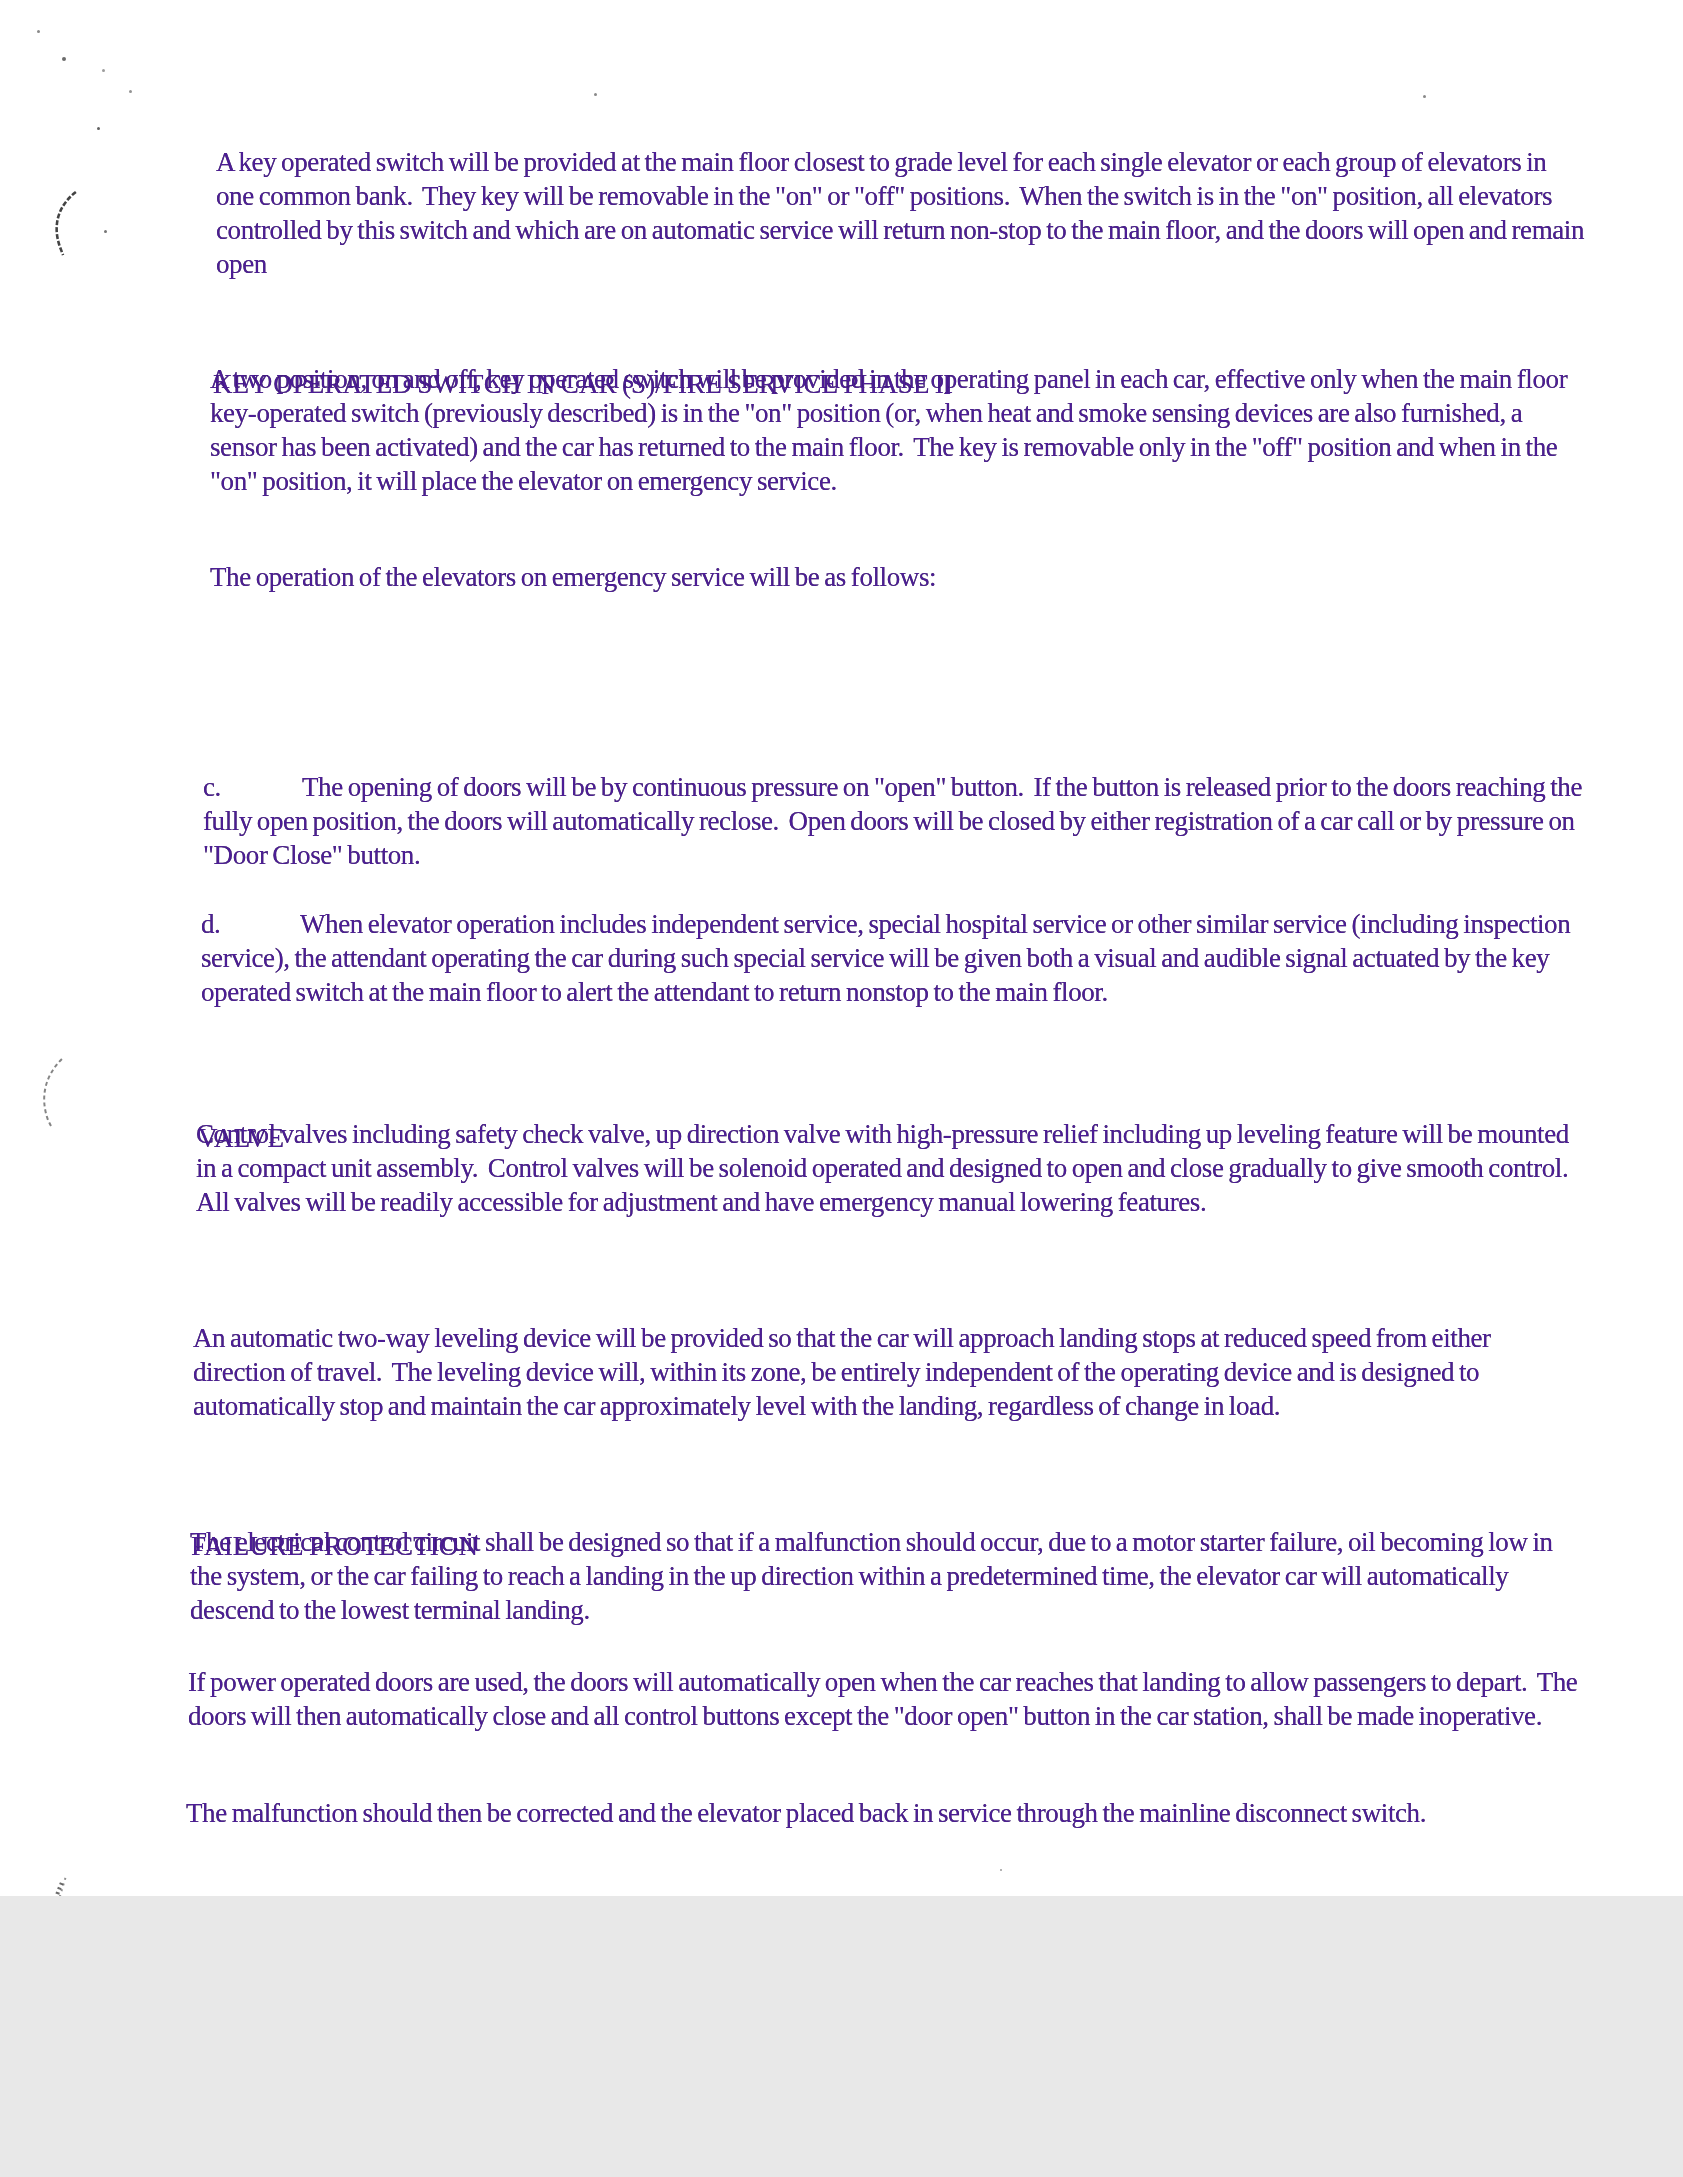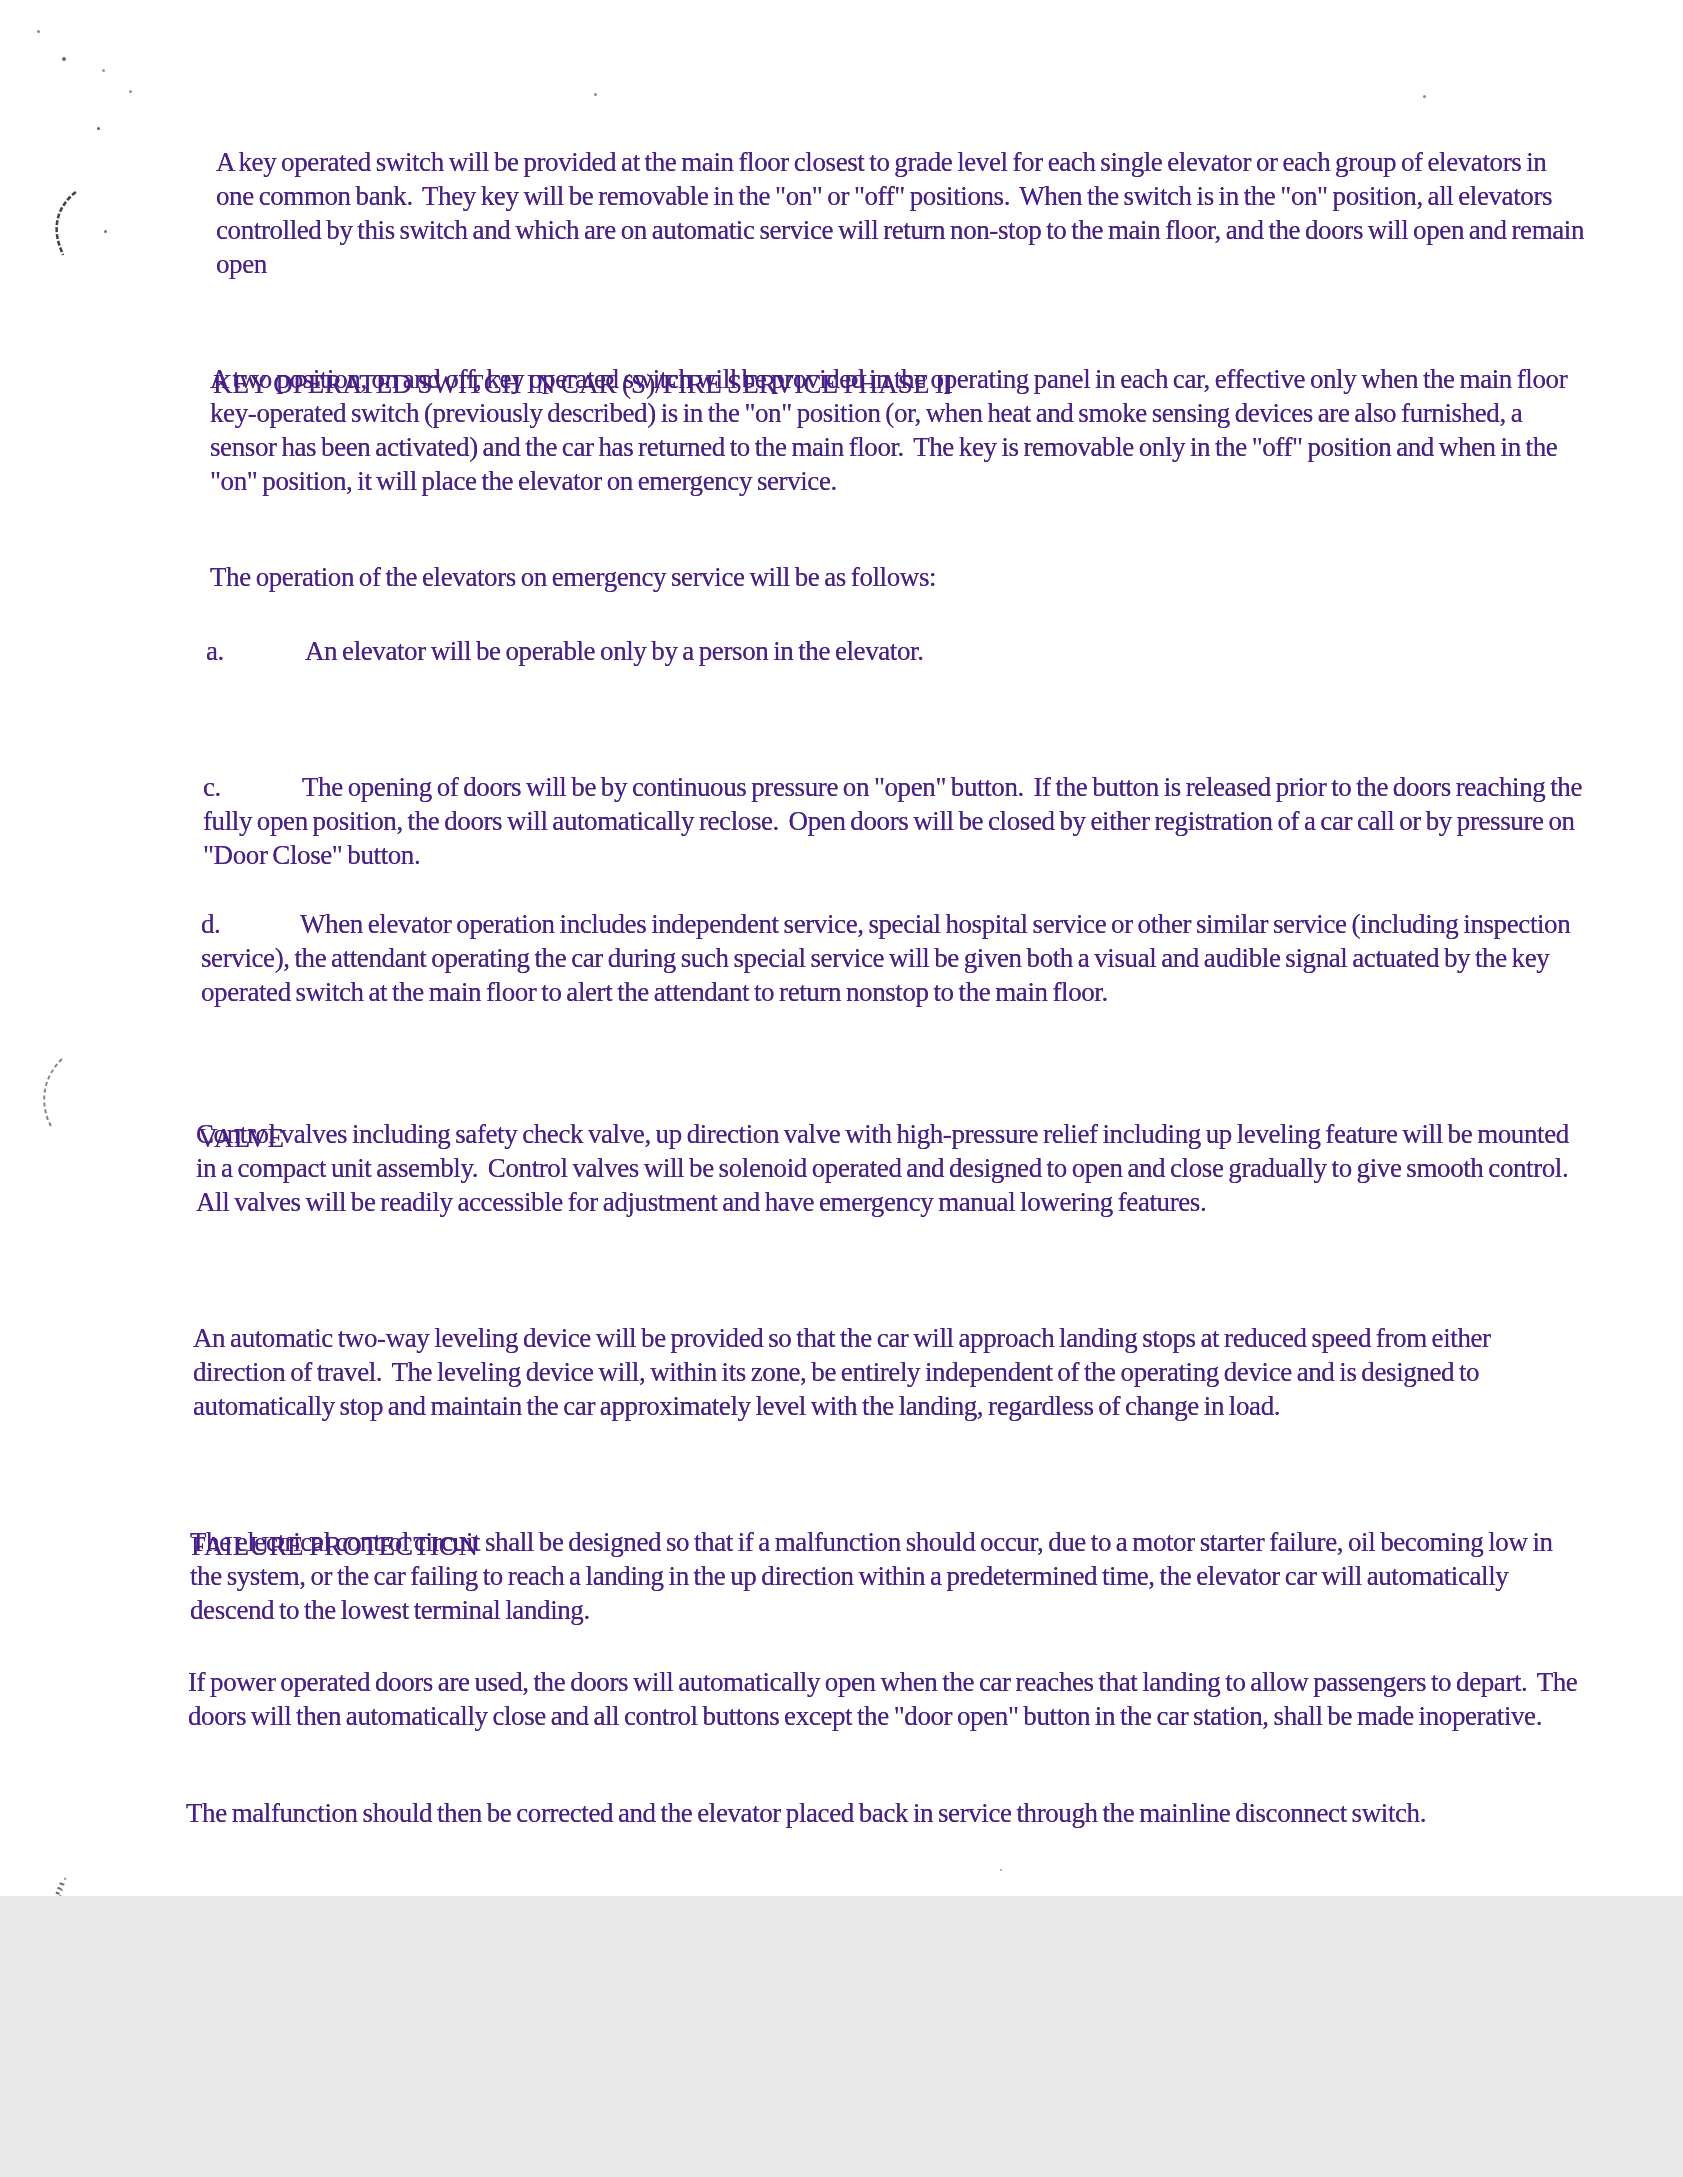--- a/index.html
+++ b/index.html
@@ -86,21 +86,20 @@
   </svg>
 
   <p class="txt" style="left:216px;top:145px;width:1371px">A key operated switch will be provided at the main floor closest to grade level for each single elevator or each group of elevators in one common bank.  They key will be removable in the "on" or "off" positions.  When the switch is in the "on" position, all elevators controlled by this switch and which are on automatic service will return non-stop to the main floor, and the doors will open and remain open</p>
 
   <p class="txt heading" style="left:213px;top:327px;width:1371px">KEY OPERATED SWITCH IN CAR (S)/FIRE SERVICE PHASE II</p>
 
   <p class="txt" style="left:210px;top:362px;width:1376px">A two position, on and off, key operated switch will be provided in the operating panel in each car, effective only when the main floor key-operated switch (previously described) is in the "on" position (or, when heat and smoke sensing devices are also furnished, a sensor has been activated) and the car has returned to the main floor.  The key is removable only in the "off" position and when in the "on" position, it will place the elevator on emergency service.</p>
 
   <p class="txt" style="left:210px;top:560px;width:1376px">The operation of the elevators on emergency service will be as follows:</p>
 
-  <p class="txt" style="left:206px;top:634px;width:1378px"><span class="item-label">a.</span><span>An elevator will be operable only by a person in the elevator.</span></p>
 
 
   <p class="txt" style="left:203px;top:770px;width:1381px"><span class="item-label">c.</span><span>The opening of doors will be by continuous pressure on "open" button.  If the button is released prior to the doors reaching the fully open position, the doors will automatically reclose.  Open doors will be closed by either registration of a car call or by pressure on "Door Close" button.</span></p>
 
   <p class="txt" style="left:201px;top:907px;width:1383px"><span class="item-label">d.</span><span>When elevator operation includes independent service, special hospital service or other similar service (including inspection service), the attendant operating the car during such special service will be given both a visual and audible signal actuated by the key operated switch at the main floor to alert the attendant to return nonstop to the main floor.</span></p>
 
   <p class="txt heading" style="left:198px;top:1081px;width:1386px">VALVE</p>
 
   <p class="txt" style="left:196px;top:1117px;width:1386px">Control valves including safety check valve, up direction valve with high-pressure relief including up leveling feature will be mounted in a compact unit assembly.  Control valves will be solenoid operated and designed to open and close gradually to give smooth control.  All valves will be readily accessible for adjustment and have emergency manual lowering features.</p>
 

